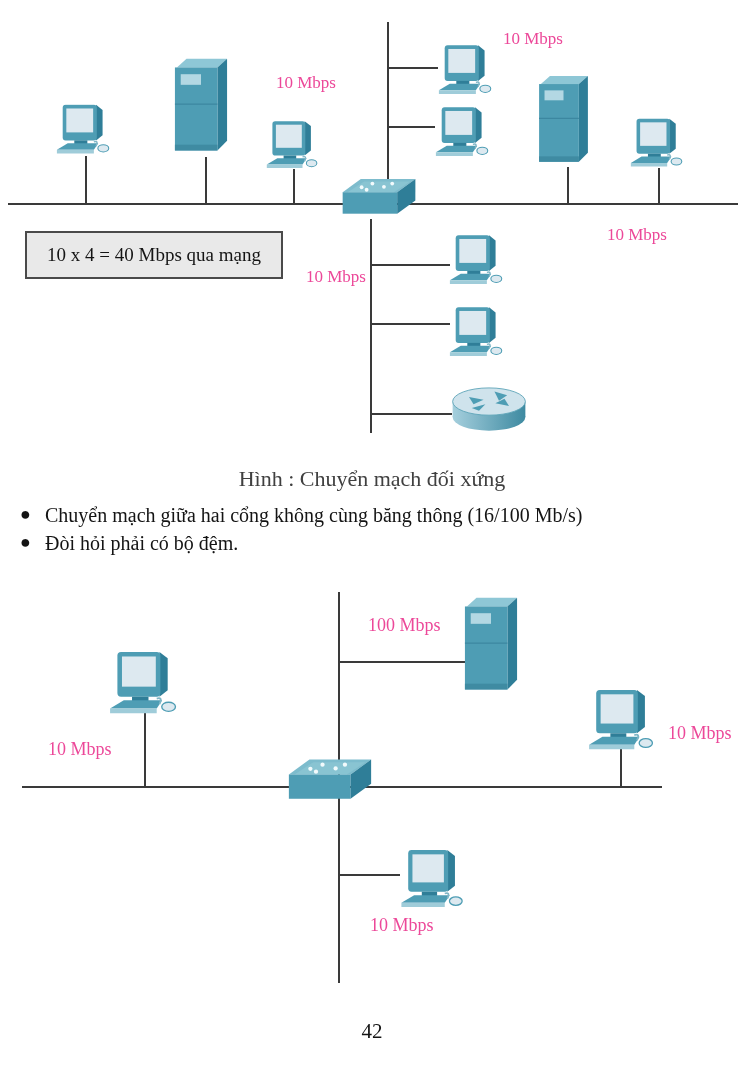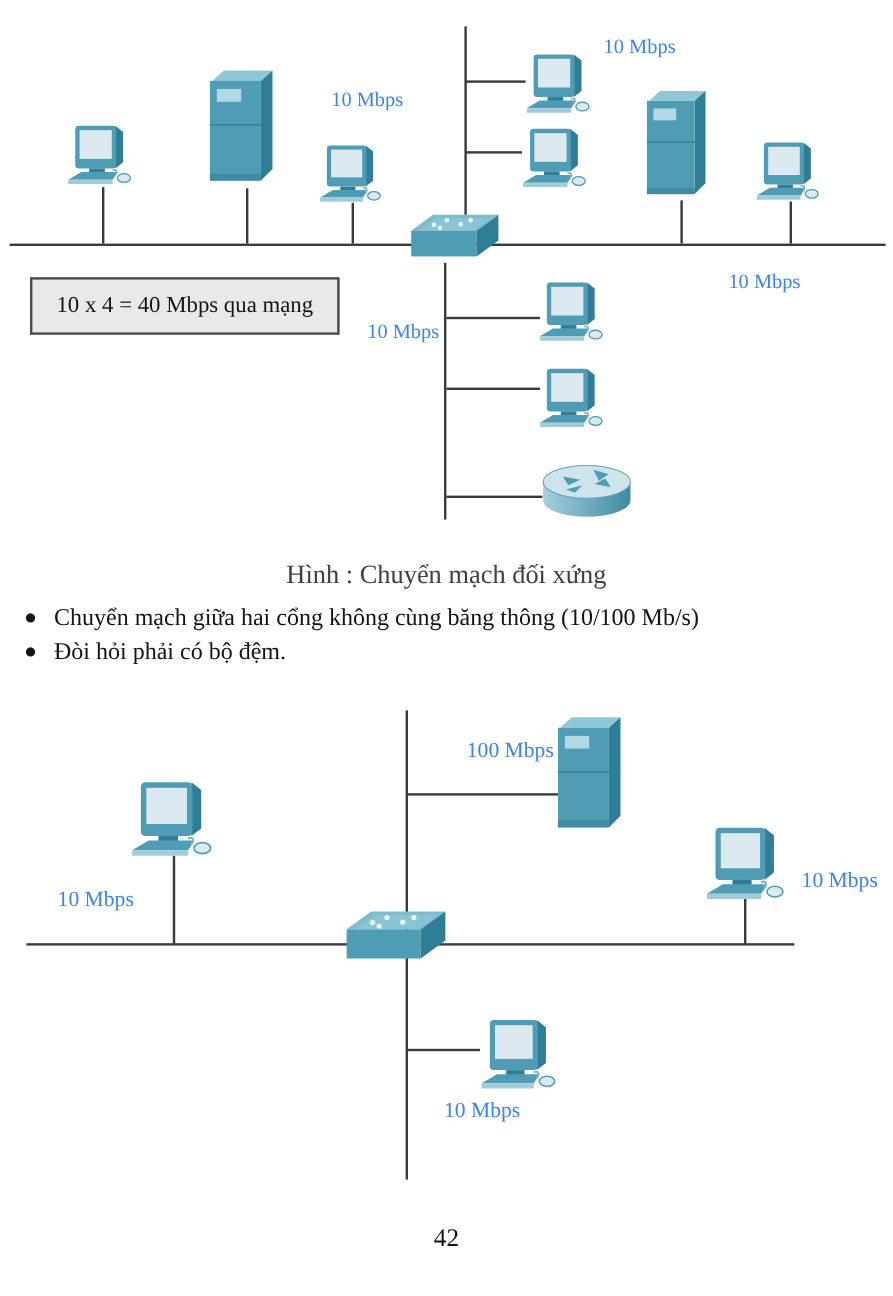--- a/index.html
+++ b/index.html
@@ -6,21 +6,21 @@
   html,body { background:#ffffff; }
   body { font-family:"Liberation Serif", serif; color:#111; }
   .page { position:relative; width:744px; height:1080px; background:#ffffff; overflow:hidden; margin:0 auto; }
 
   .hline { position:absolute; height:2px; background:#3a3a3a; }
   .vline { position:absolute; width:2px; background:#3a3a3a; }
 
   .dev { position:absolute; }
   .dev svg { display:block; width:100%; height:100%; }
 
-  .lbl { position:absolute; font-size:17px; line-height:1.1; white-space:nowrap; color:#3b82f6;font-family:Liberation Serif, serif; }
+  .lbl { position:absolute; font-size:17px; line-height:1.1; white-space:nowrap; color:#ec4899;font-family:Liberation Serif, serif; }
   .lbl.big { font-size:18px; }
 
   .note-box { position:absolute; left:25px; top:231px; width:258px; height:48px;
               background:#e9e9e9; border:2px solid #4a4a4a;
               display:flex; align-items:center; justify-content:center;
               font-size:19px; color:#141414; }
 
   .caption { position:absolute; left:0; top:466px; width:744px; text-align:center;
              font-size:22px; color:#404040; }
 
@@ -165,21 +165,21 @@
   <div class="lbl" style="left:607px; top:226px;">10 Mbps</div>
   <div class="lbl" style="left:306px; top:268px;">10 Mbps</div>
 
   <div class="note-box">
     <span>10 x 4 = 40 Mbps qua mạng</span>
   </div>
 
   <div class="caption">Hình : Chuyển mạch đối xứng</div>
 
   <div class="bullet-row" style="top:504px;">
-    <span class="dot">●</span><span class="txt">Chuyển mạch giữa hai cổng không cùng băng thông (10/100 Mb/s)</span>
+    <span class="dot">●</span><span class="txt">Chuyển mạch giữa hai cổng không cùng băng thông (16/100 Mb/s)</span>
   </div>
   <div class="bullet-row" style="top:532px;">
     <span class="dot">●</span><span class="txt">Đòi hỏi phải có bộ đệm.</span>
   </div>
 
   <div class="vline" style="left:338px; top:592px; height:391px;"></div>
 
   <div class="hline" style="left:22px; top:786px; width:640px;"></div>
 
   <div class="hline" style="left:340px; top:661px; width:125px;"></div>
@@ -206,20 +206,20 @@
       <svg viewBox="0 0 80 70">
         <use href="#sym-pc"></use>
       </svg>
     </div>
   <div class="dev" style="left:398px; top:848px; width:68px; height:62px;">
       <svg viewBox="0 0 80 70">
         <use href="#sym-pc"></use>
       </svg>
     </div>
 
-  <div class="lbl big" style="left:389px; top:616px;">100 Mbps</div>
+  <div class="lbl big" style="left:368px; top:616px;">100 Mbps</div>
   <div class="lbl big" style="left:48px;  top:740px;">10 Mbps</div>
   <div class="lbl big" style="left:668px; top:724px;">10 Mbps</div>
   <div class="lbl big" style="left:370px; top:916px;">10 Mbps</div>
 
   <div class="pagenum">42</div>
 
 </div>
 
 </body></html>

